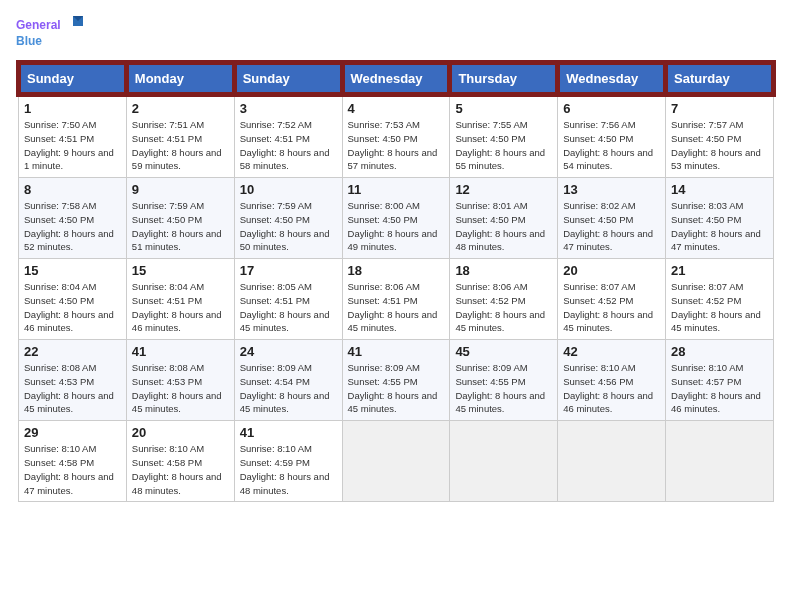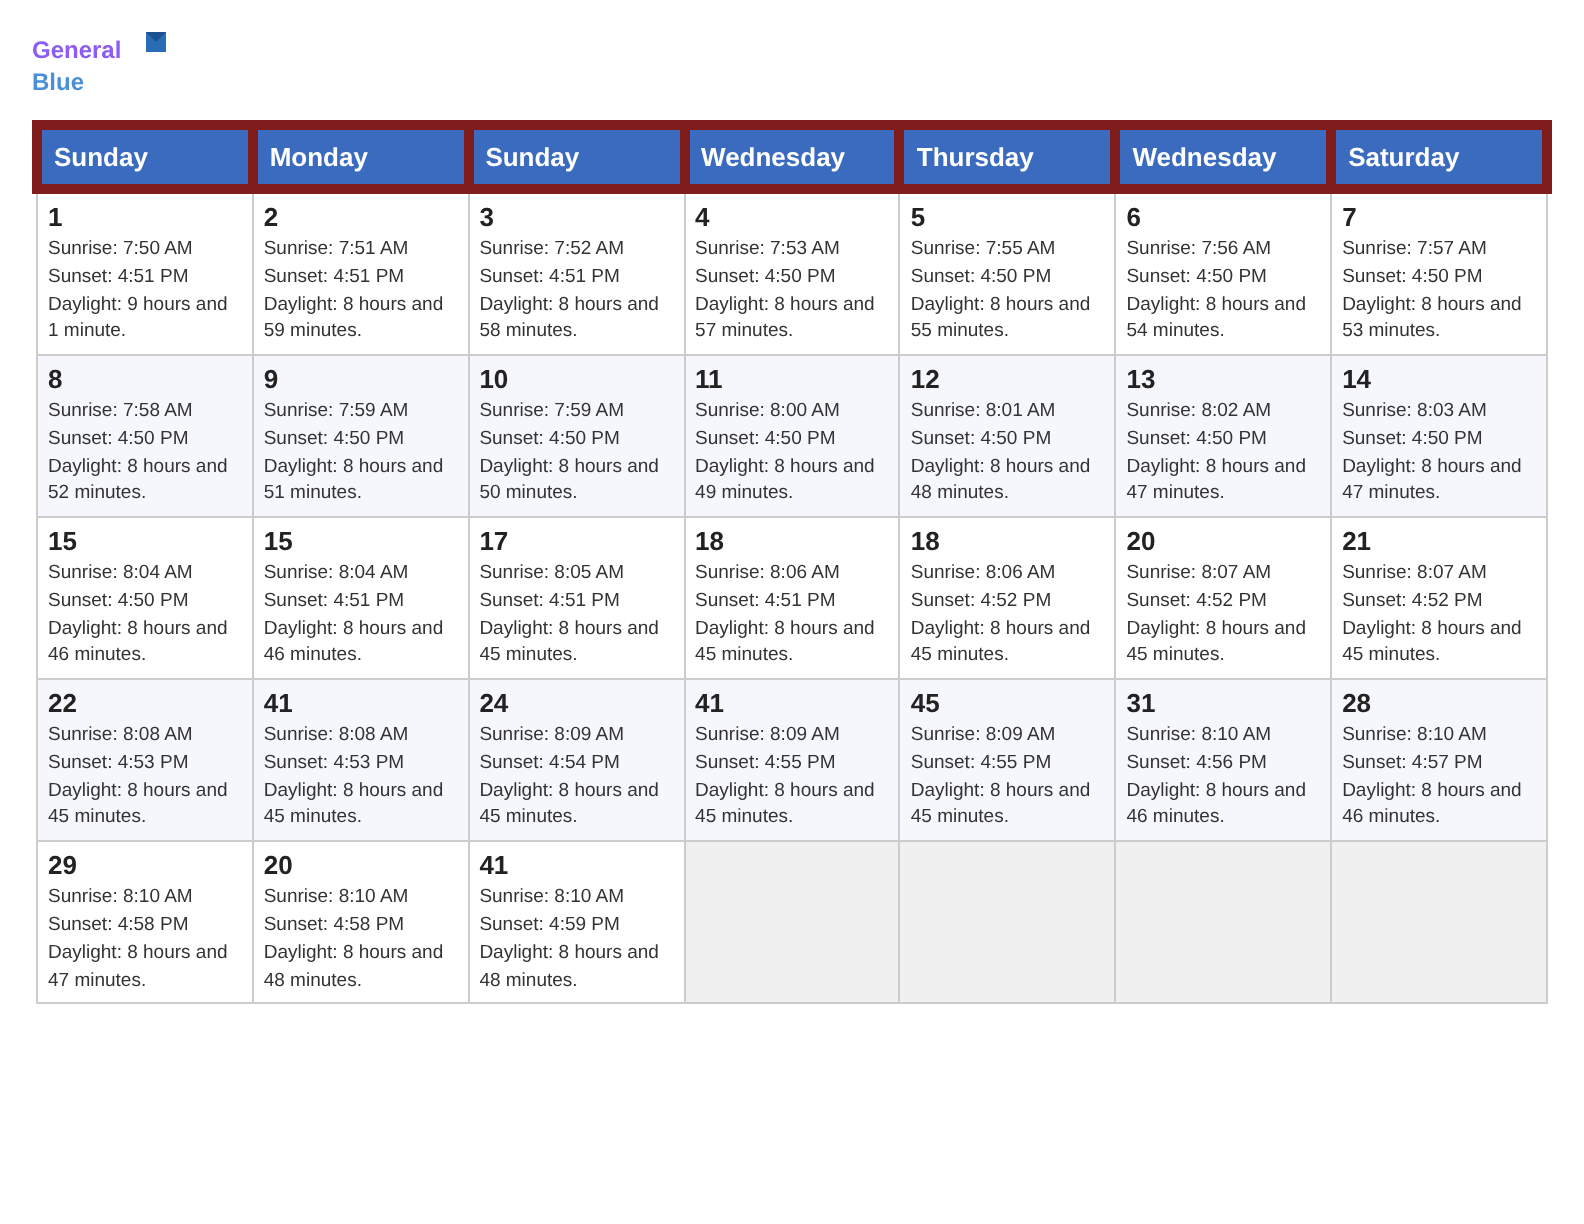--- a/index.html
+++ b/index.html
@@ -215,21 +215,21 @@
         </td>
         <td>
           <span class="day-num">41</span>
           <div class="day-info">Sunrise: 8:09 AM<br>Sunset: 4:55 PM<br>Daylight: 8 hours and 45 minutes.</div>
         </td>
         <td>
           <span class="day-num">45</span>
           <div class="day-info">Sunrise: 8:09 AM<br>Sunset: 4:55 PM<br>Daylight: 8 hours and 45 minutes.</div>
         </td>
         <td>
-          <span class="day-num">31</span>
+          <span class="day-num">42</span>
           <div class="day-info">Sunrise: 8:10 AM<br>Sunset: 4:56 PM<br>Daylight: 8 hours and 46 minutes.</div>
         </td>
         <td>
           <span class="day-num">28</span>
           <div class="day-info">Sunrise: 8:10 AM<br>Sunset: 4:57 PM<br>Daylight: 8 hours and 46 minutes.</div>
         </td>
       </tr>
       <tr>
         <td>
           <span class="day-num">29</span>

